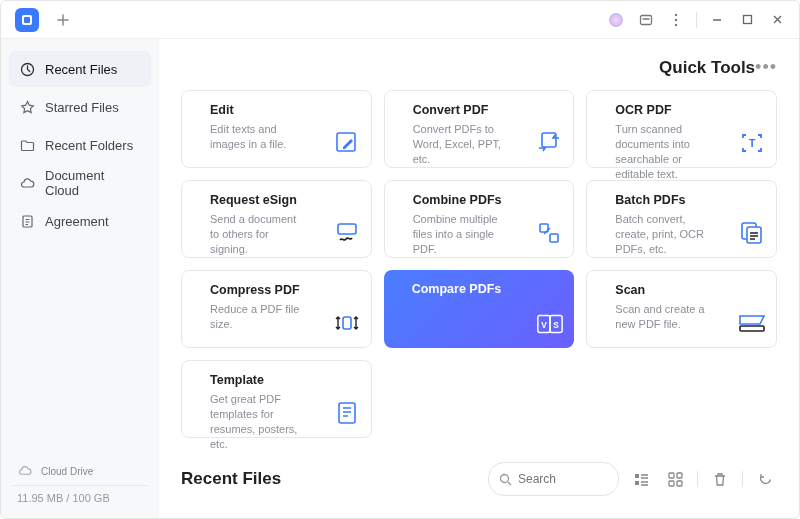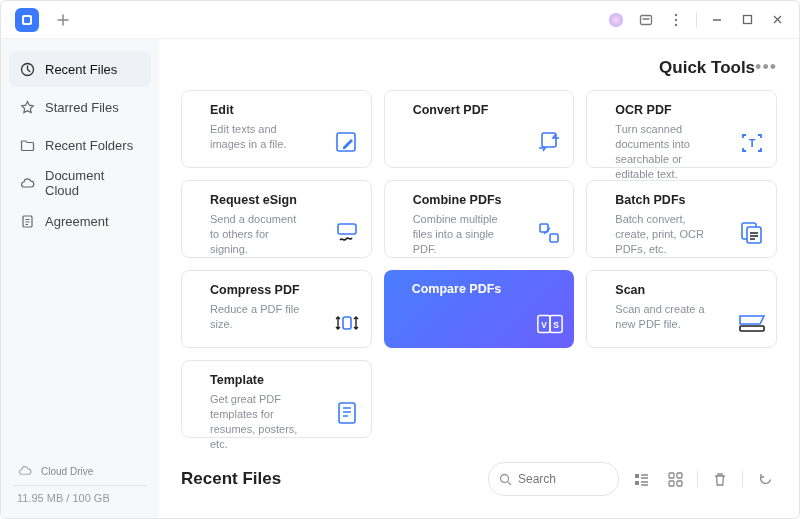--- a/index.html
+++ b/index.html
@@ -185,20 +185,21 @@
         <div class="tool-desc">Edit texts and images in a file.</div>
         <div class="tool-icon">
             <svg width="26" height="26" viewBox="0 0 26 26">
               <rect x="3" y="3" width="18" height="18" rx="2" fill="none" stroke="#3a7afe" stroke-width="1.6"></rect>
               <path d="M9 17l8-8 2 2-8 8H9v-2z" fill="#3a7afe"></path>
             </svg>
           </div>
       </div>
       <div class="tool-card">
         <div class="tool-title">Convert PDF</div>
+        <div class="tool-desc">Convert PDFs to Word, Excel, PPT, etc.</div>
         <div class="tool-icon">
             <svg width="26" height="26" viewBox="0 0 26 26">
               <rect x="6" y="3" width="14" height="14" rx="2" fill="none" stroke="#3a7afe" stroke-width="1.6"></rect>
               <path d="M3 18h6l-2 3M23 8h-6l2-3" stroke="#3a7afe" stroke-width="1.6" fill="none"></path>
             </svg>
           </div>
       </div>
       <div class="tool-card">
         <div class="tool-title">OCR PDF</div>
         <div class="tool-desc">Turn scanned documents into searchable or editable text.</div>

